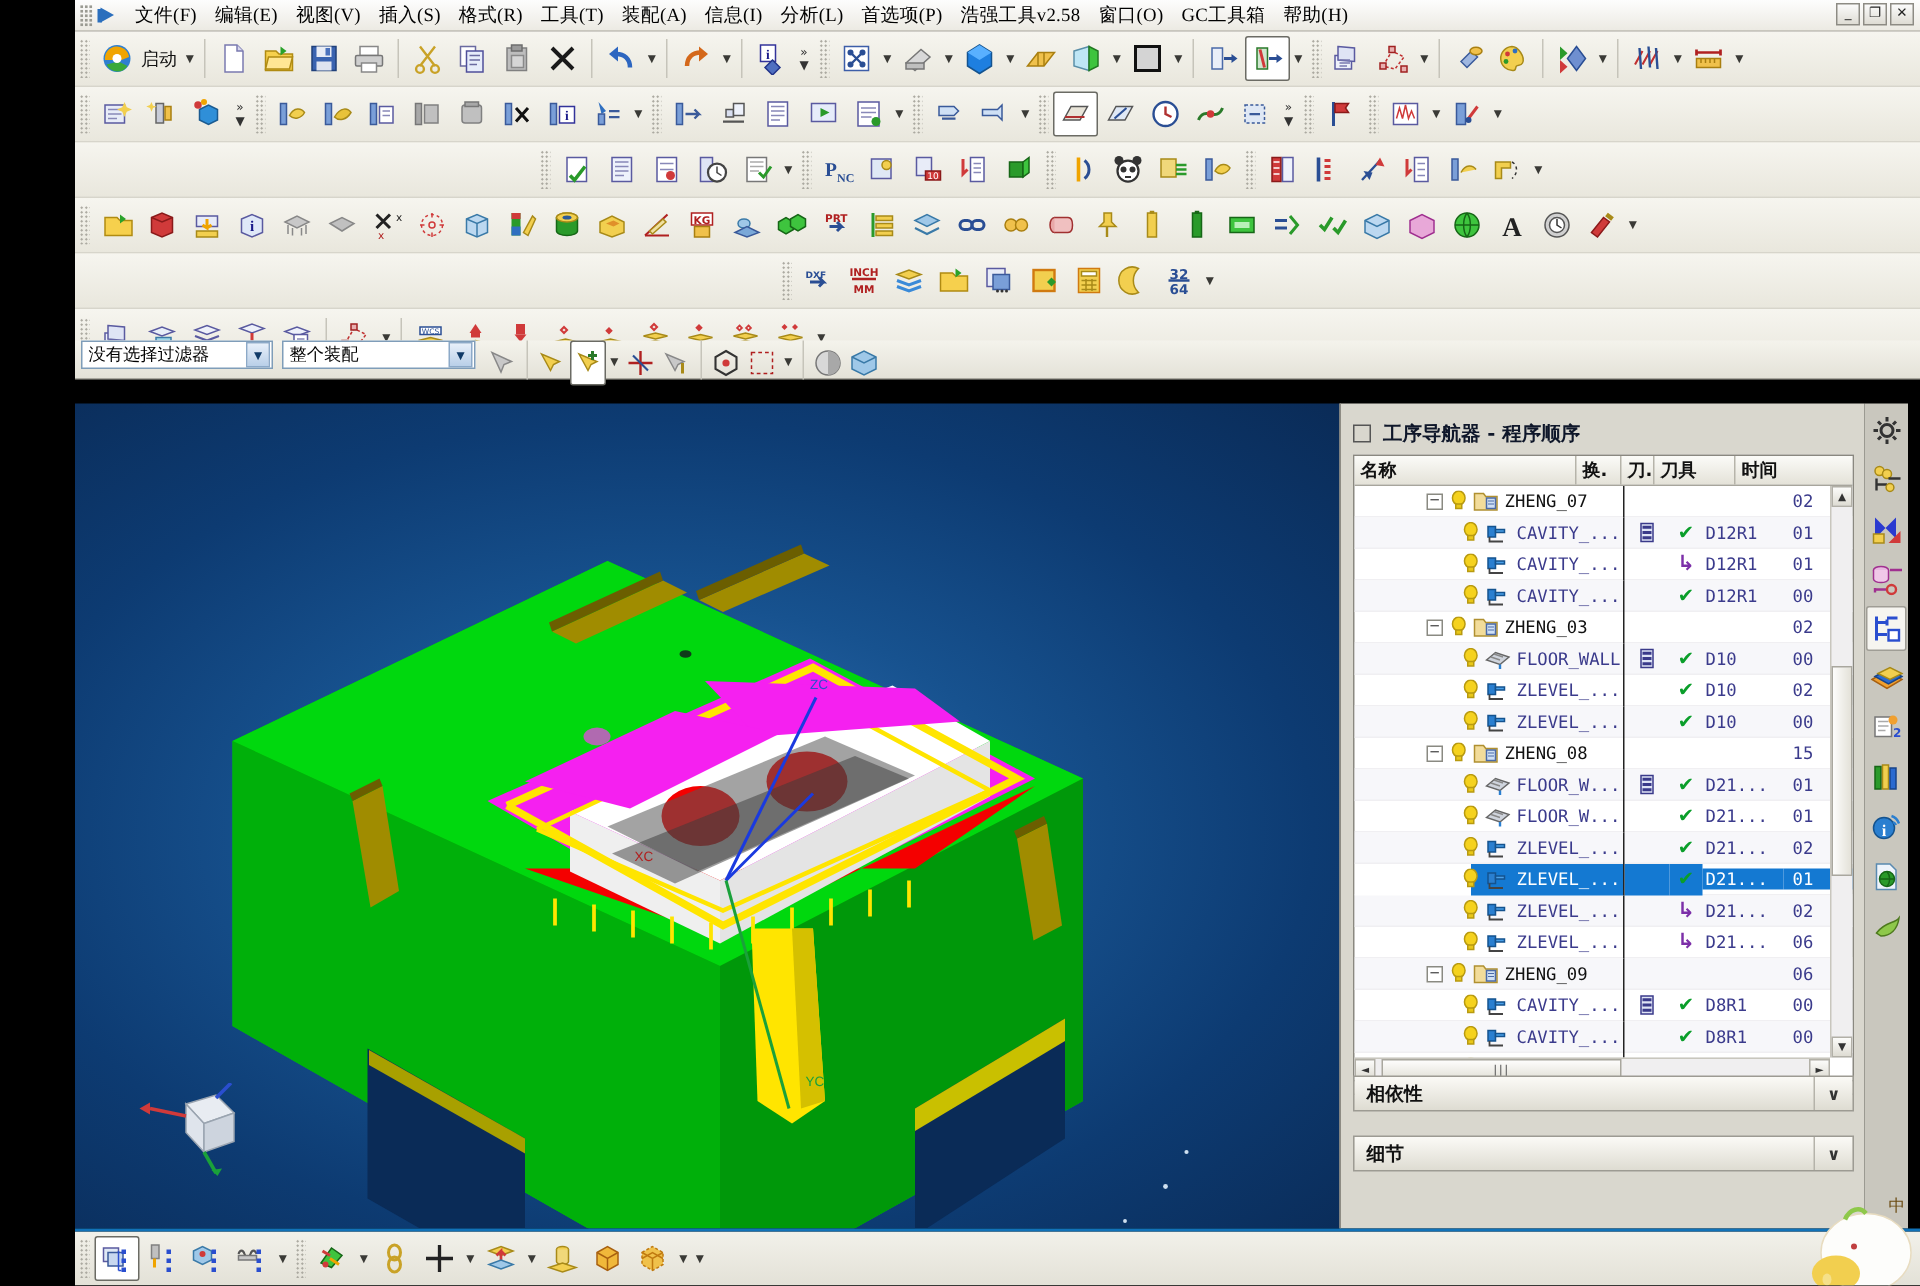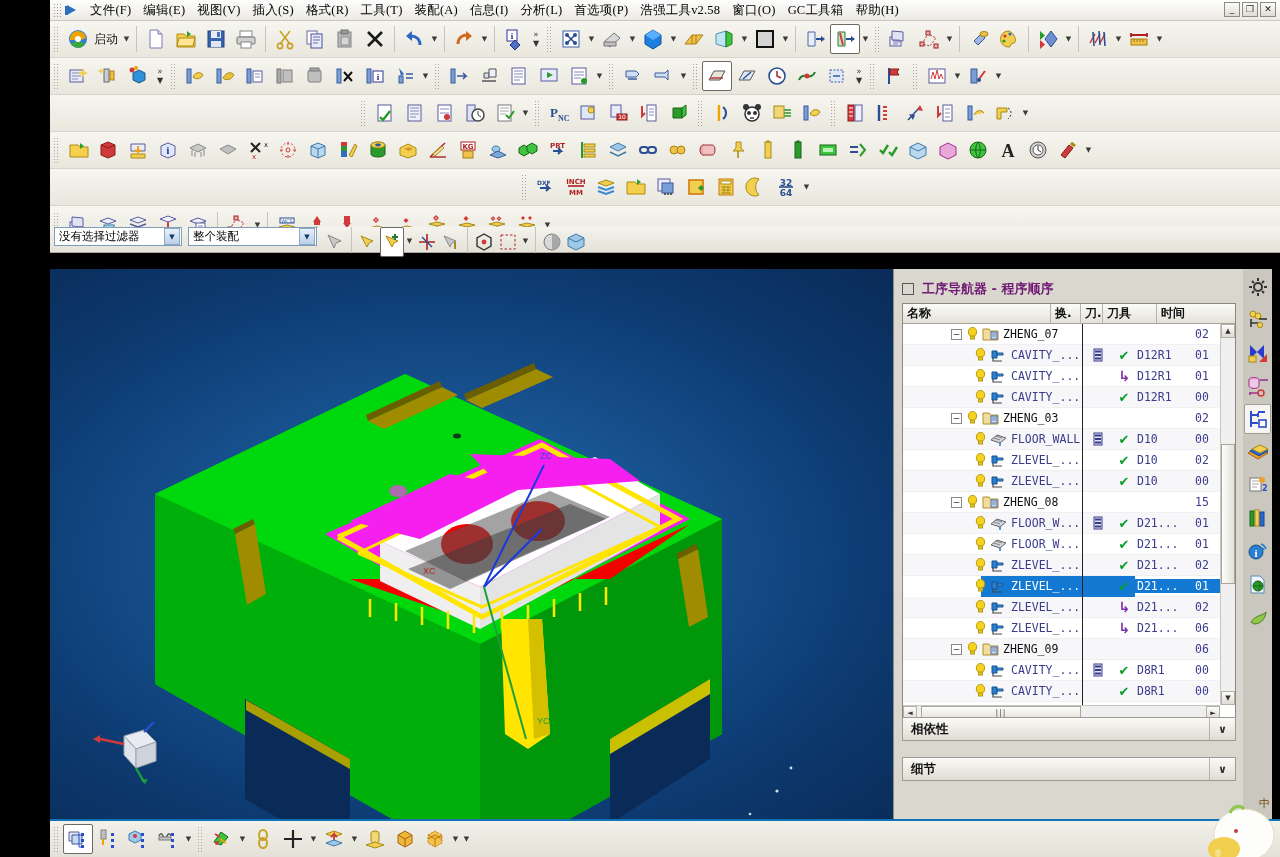--- a/index.html
+++ b/index.html
@@ -145,21 +145,21 @@
 
   
   .navpanel {
     position: absolute; left: 893px; top: 269px; width: 350px; height: 550px;
     background: #d9d7ce;
     border-left: 1px solid #8e8c84;
   }
   .nav-title {
     position: absolute; left: 8px; top: 8px; width: 334px; height: 24px;
     display: flex; align-items: center;
-    font-size: 13px; font-weight: bold; color: #701a75;
+    font-size: 13px; font-weight: bold; color: #0f172a;
   }
   .nav-title .sq {
     width: 12px; height: 12px; border: 1.5px solid #555; margin-right: 8px;
   }
   .tree-box {
     position: absolute; left: 8px; top: 34px; width: 334px; height: 418px;
     background: #fff; border: 1px solid #8a8880;
     overflow: hidden;
   }
   .tree-head {

